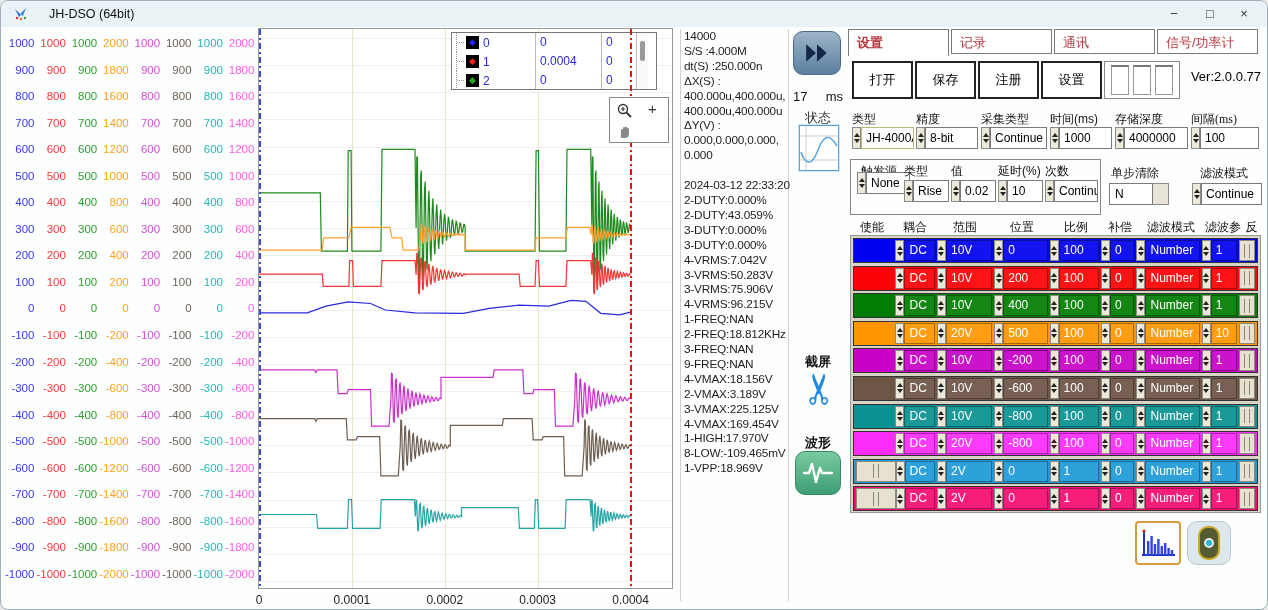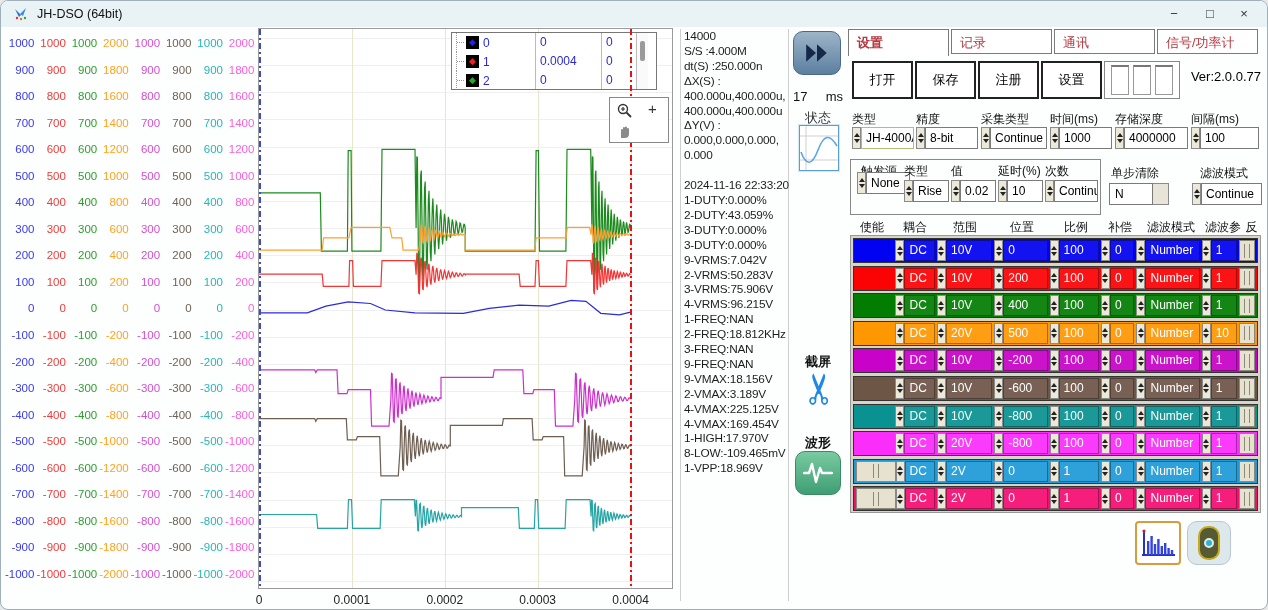--- a/index.html
+++ b/index.html
@@ -2,21 +2,21 @@
 <html><head>
 <meta charset="utf-8">
 <style>
   * { margin:0; padding:0; box-sizing:border-box; }
   html,body { width:1268px; height:610px; background:#e8e8e8; font-family:"Liberation Sans", sans-serif; }
   #window { position:absolute; left:0; top:0; width:1268px; height:610px; background:#fdfefe;
             border:1px solid #9fb0ba; border-radius:8px; overflow:hidden; }
   
   #titlebar { position:absolute; left:0; top:0; width:100%; height:26px; background:#e9f3f6; }
   #app-icon { position:absolute; left:12px; top:5px; width:16px; height:16px; }
-  #title-text { position:absolute; left:36px; top:6px; font-size:12.5px; color:#111; }
+  #title-text { position:absolute; left:48px; top:6px; font-size:12.5px; color:#111; }
   .winctl { position:absolute; top:0; width:34px; height:26px; text-align:center; line-height:26px;
             font-size:13px; color:#333; cursor:default; }
   #btn-min{ right:76px; } #btn-max{ right:40px; } #btn-close{ right:6px; }
   
   #yaxis { position:absolute; left:4px; top:29px; width:250px; height:557px;
            display:grid; grid-template-columns:repeat(8,1fr); grid-template-rows:repeat(21,1fr); }
   #yaxis span { font-size:11.5px; text-align:right; padding-right:2px; align-self:center; justify-self:end; }
   
   #plot { position:absolute; left:257px; top:27px; width:415px; height:561px; background:#fff;
           border:1px solid #9a9a9a; }
@@ -403,36 +403,36 @@
       <div>14000</div>
       <div>S/S   :4.000M</div>
       <div>dt(S)  :250.000n</div>
       <div>ΔX(S) :</div>
       <div>400.000u,400.000u,</div>
       <div>400.000u,400.000u</div>
       <div>ΔY(V) :</div>
       <div>0.000,0.000,0.000,</div>
       <div>0.000</div>
       <div>&nbsp;</div>
-      <div>2024-11-16 22:33:20</div>
-      <div>1-DUTY:0.000%</div>
+      <div>2024-03-12 22:33:20</div>
+      <div>2-DUTY:0.000%</div>
       <div>2-DUTY:43.059%</div>
       <div>3-DUTY:0.000%</div>
       <div>3-DUTY:0.000%</div>
-      <div>9-VRMS:7.042V</div>
-      <div>2-VRMS:50.283V</div>
+      <div>4-VRMS:7.042V</div>
+      <div>3-VRMS:50.283V</div>
       <div>3-VRMS:75.906V</div>
       <div>4-VRMS:96.215V</div>
       <div>1-FREQ:NAN</div>
       <div>2-FREQ:18.812KHz</div>
       <div>3-FREQ:NAN</div>
       <div>9-FREQ:NAN</div>
-      <div>9-VMAX:18.156V</div>
+      <div>4-VMAX:18.156V</div>
       <div>2-VMAX:3.189V</div>
-      <div>4-VMAX:225.125V</div>
+      <div>3-VMAX:225.125V</div>
       <div>4-VMAX:169.454V</div>
       <div>1-HIGH:17.970V</div>
       <div>8-LOW:-109.465mV</div>
       <div>1-VPP:18.969V</div>
     </div>
 
   <div id="ff-button">
     <svg width="26" height="22" viewBox="0 0 24 20">
       <path d="M2 2 L11 10 L2 18 Z" fill="#16284a"></path>
       <path d="M12 2 L21 10 L12 18 Z" fill="#16284a"></path>
@@ -507,21 +507,21 @@
           <div class="fieldbox">1000</div>
         </div>
         <div class="cfg-label" style="left: 267px;">存储深度</div>
         <div class="cfg-field" style="left: 267px; top: 98px; width: 73px;">
           <div class="spinner">
             <div class="sp-up"></div>
             <div class="sp-dn"></div>
           </div>
           <div class="fieldbox">4000000</div>
         </div>
-        <div class="cfg-label" style="left: 343px;">间隔(ms)</div>
+        <div class="cfg-label" style="left: 343px; font-family: Liberation Serif, serif;">间隔(ms)</div>
         <div class="cfg-field" style="left: 343px; top: 98px; width: 68px;">
           <div class="spinner">
             <div class="sp-up"></div>
             <div class="sp-dn"></div>
           </div>
           <div class="fieldbox">100</div>
         </div>
       </div>
     <div id="trigbox">
         <div class="trig-label" style="left: 10px;">触发源</div>

